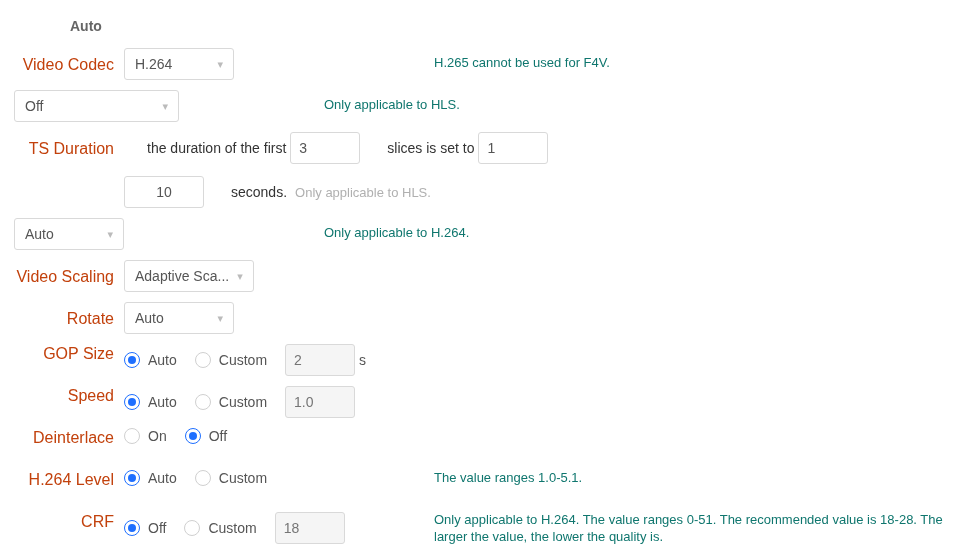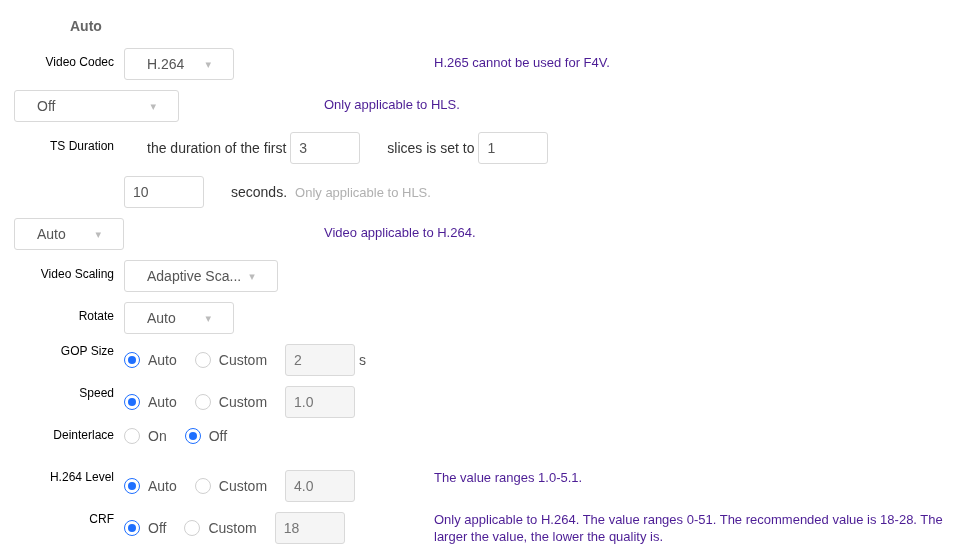--- a/index.html
+++ b/index.html
@@ -23,28 +23,28 @@
     align-items: flex-start;
     margin-bottom: 10px;
     min-height: 32px;
   }
   .row.tall { align-items: flex-start; }
   .label {
     width: 110px;
     flex: 0 0 110px;
     text-align: right;
     padding-right: 10px;
-    color: #000000;
-    font-size: 12px;
+    color: #c2410c;
+    font-size: 16px;
     padding-top: 7px;
     line-height: 1.2;
   }
   .desc {
     flex: 1;
-    color: #4c1d95;
+    color: #0f766e;
     font-size: 13px;
     padding-left: 10px;
     padding-top: 7px;
     line-height: 1.3;
     margin-left: auto;
   }
   .desc-col {
     width: 540px;
     margin-left: 0;
     padding-left: 0;
@@ -57,21 +57,21 @@
     flex-wrap:wrap;
     gap:4px;
   }
   .select {
     display: inline-flex;
     align-items: center;
     justify-content: space-between;
     border: 1px solid #d9d9d9;
     border-radius: 3px;
     height: 32px;
-    padding: 0 22px;
+    padding: 0 10px;
     background: #fff;
     color: #555;
     cursor: pointer;
     min-width: 110px;
   }
   .select.wide { min-width: 165px; }
   .select .caret {
     margin-left: 8px;
     color: #bbb;
     font-size: 11px;
@@ -143,34 +143,34 @@
 </div>
 
 <div class="row ts-row">
   <div class="label">TS Duration</div>
   <div class="field-area" style="align-items:center;">
     <span class="inline-text">the duration of the first</span>
     <input class="textin" value="3" style="">
     <span class="inline-text">slices is set to</span>
     <input class="textin" value="1" style="">
     <div style="flex-basis:100%;height:4px;"></div>
-    <input class="textin" style="width: 80px;" value="10">
+    <input class="textin" style="width: 80px; text-align: center;" value="10">
     <span class="inline-text">seconds.</span>
     <span class="hint-inline">Only applicable to HLS.</span>
   </div>
 </div>
 
 <div class="row">
   <div class="field-area">
     <div class="select">
       <span>Auto</span>
       <span class="caret">▾</span>
     </div>
   </div>
-  <div class="desc desc-col">Video applicable to H.264.</div>
+  <div class="desc desc-col">Only applicable to H.264.</div>
 </div>
 
 <div class="row">
   <div class="label">Video Scaling</div>
   <div class="field-area">
     <div class="select">
       <span>Adaptive Sca...</span>
       <span class="caret">▾</span>
     </div>
   </div>
@@ -223,21 +223,20 @@
   <div class="desc desc-col"></div>
 </div>
 
 <div class="row tall">
   <div class="label" style="padding-top:0">H.264 Level</div>
   <div class="field-area">
     <span class="radio sel"></span>
     <span class="opt-label">Auto</span>
     <span class="radio"></span>
     <span class="opt-label">Custom</span>
-    <input class="textin dis" disabled="" placeholder="4.0" style="">
   </div>
   <div class="desc desc-col" style="padding-top:0">The value ranges 1.0-5.1.</div>
 </div>
 
 <div class="row tall">
   <div class="label" style="padding-top:0">CRF</div>
   <div class="field-area">
     <span class="radio sel"></span>
     <span class="opt-label">Off</span>
     <span class="radio"></span>

